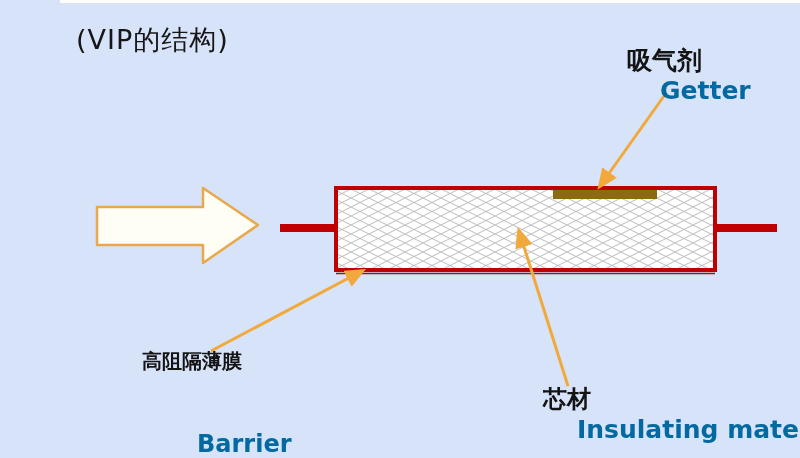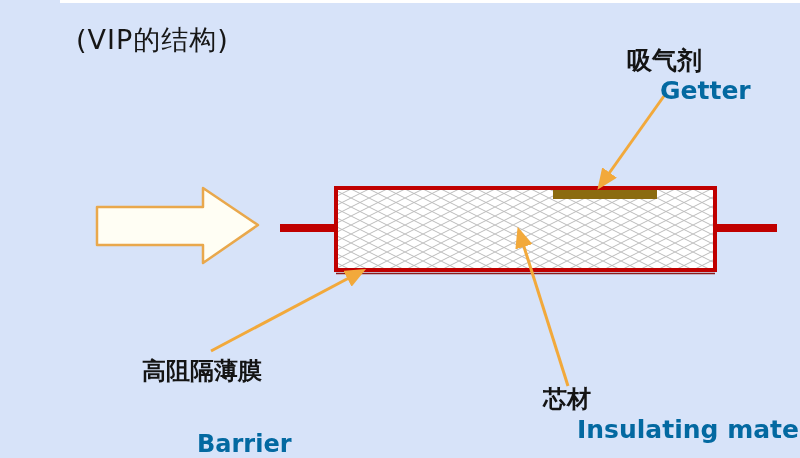--- a/index.html
+++ b/index.html
@@ -34,21 +34,21 @@
   .lbl.cn {
     font-weight: bold;
     color: #141414;
   }
   .lbl.en {
     font-weight: 600;
     color: #0369a1;
   }
   .lbl.getter-cn  { left: 627px; top: 47px;  font-size: 25px; }
   .lbl.getter-en  { left: 660px; top: 77px;  font-size: 25px; }
-  .lbl.barrier-cn { left: 142px; top: 350px; font-size: 24px; margin-top: 8px; }
+  .lbl.barrier-cn { left: 142px; top: 350px; font-size: 20px; }
   .lbl.barrier-en { left: 197px; top: 383px; font-size: 24px; margin-top: 48px; }
   .lbl.core-cn    { left: 543px; top: 386px; font-size: 24px; text-align: center; }
   .lbl.core-en    { left: 577px; top: 416px; font-size: 25px; }
 </style>
 </head>
 <body>
 
 <div class="canvas">
 
   <svg class="diagram" width="800" height="458" viewBox="0 0 800 458">

